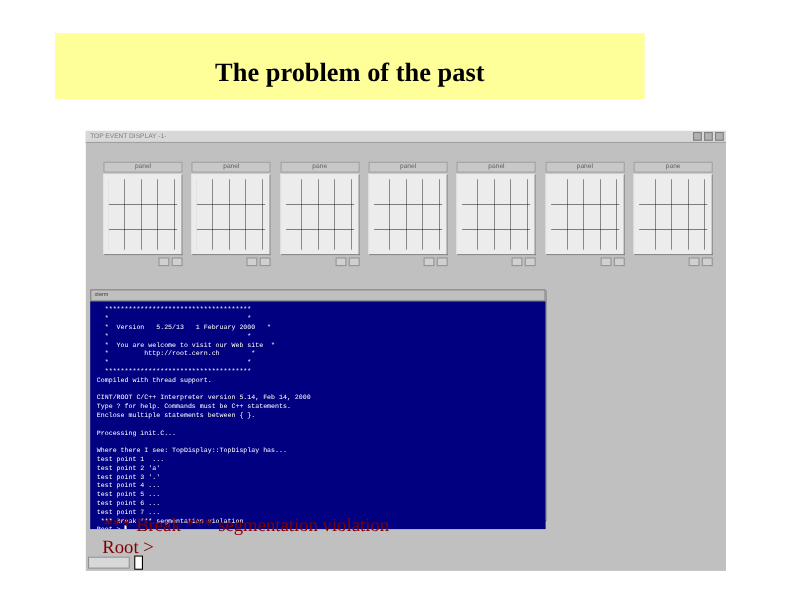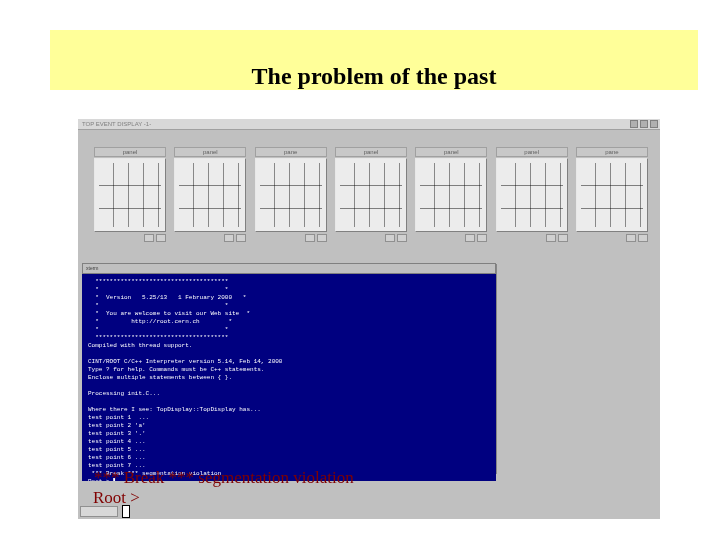--- a/index.html
+++ b/index.html
@@ -8,23 +8,23 @@
     height: 540px;
     background: #fff;
     font-family: "Times New Roman", serif;
     overflow: hidden;
     position: relative;
   }
   .slide { position: absolute; inset: 0; }
   .title-banner {
     position: absolute;
     left: 50px; top: 30px;
-    width: 648px; height: 60px;
+    width: 536px; height: 60px;
     background: #ffff99;
-    display: flex; align-items: flex-end; justify-content: center;
+    display: flex; align-items: center; justify-content: center;
     padding-top: 14px;
     box-sizing: border-box;
   }
   .title-banner h1 {
     margin: 0;
     font-size: 24px;
     font-weight: bold;
     color: #000;
   }
   .desktop {

